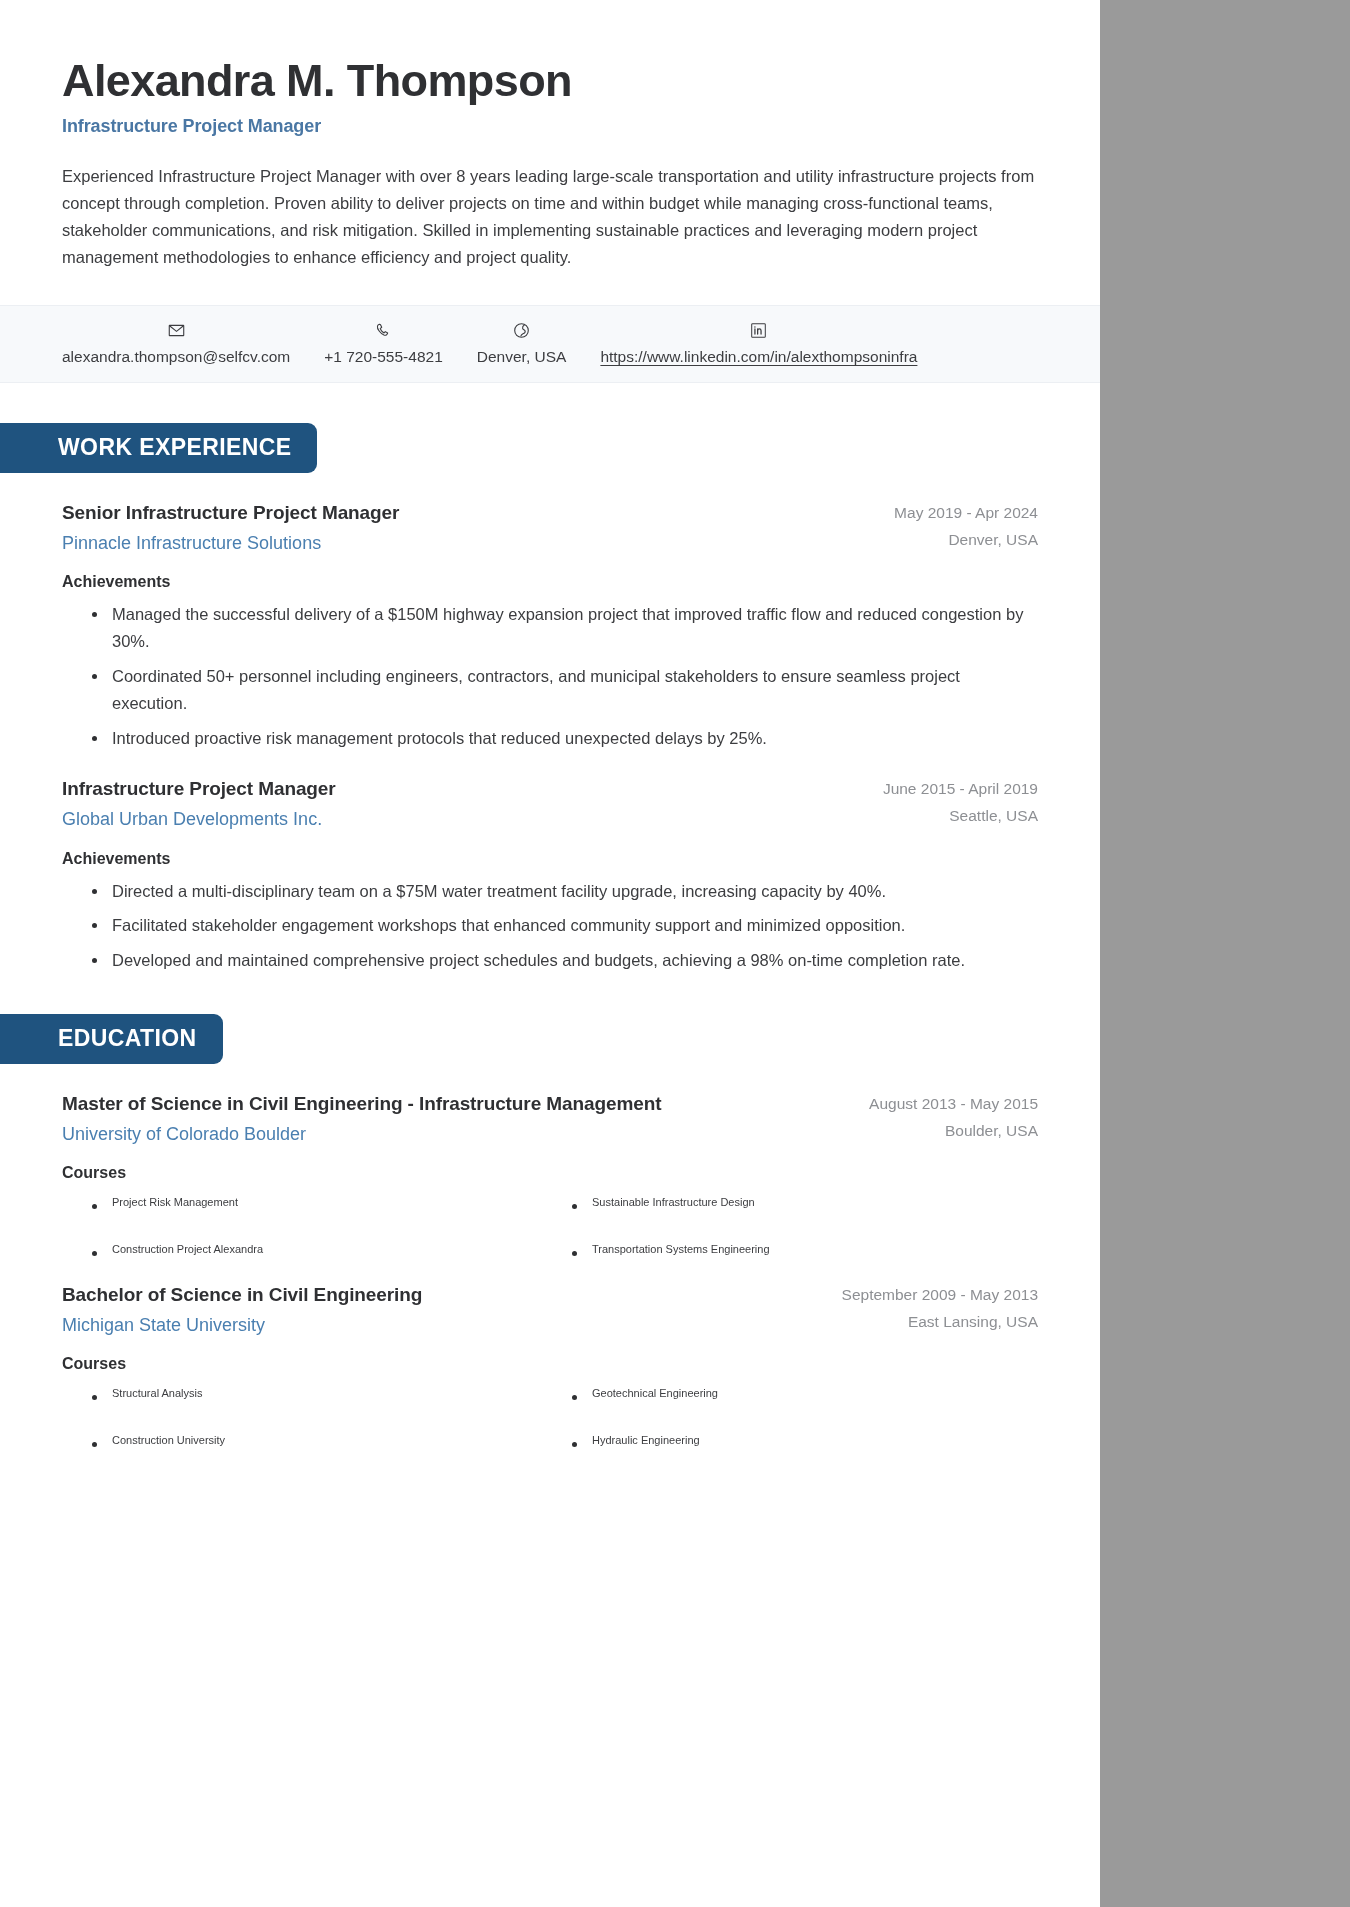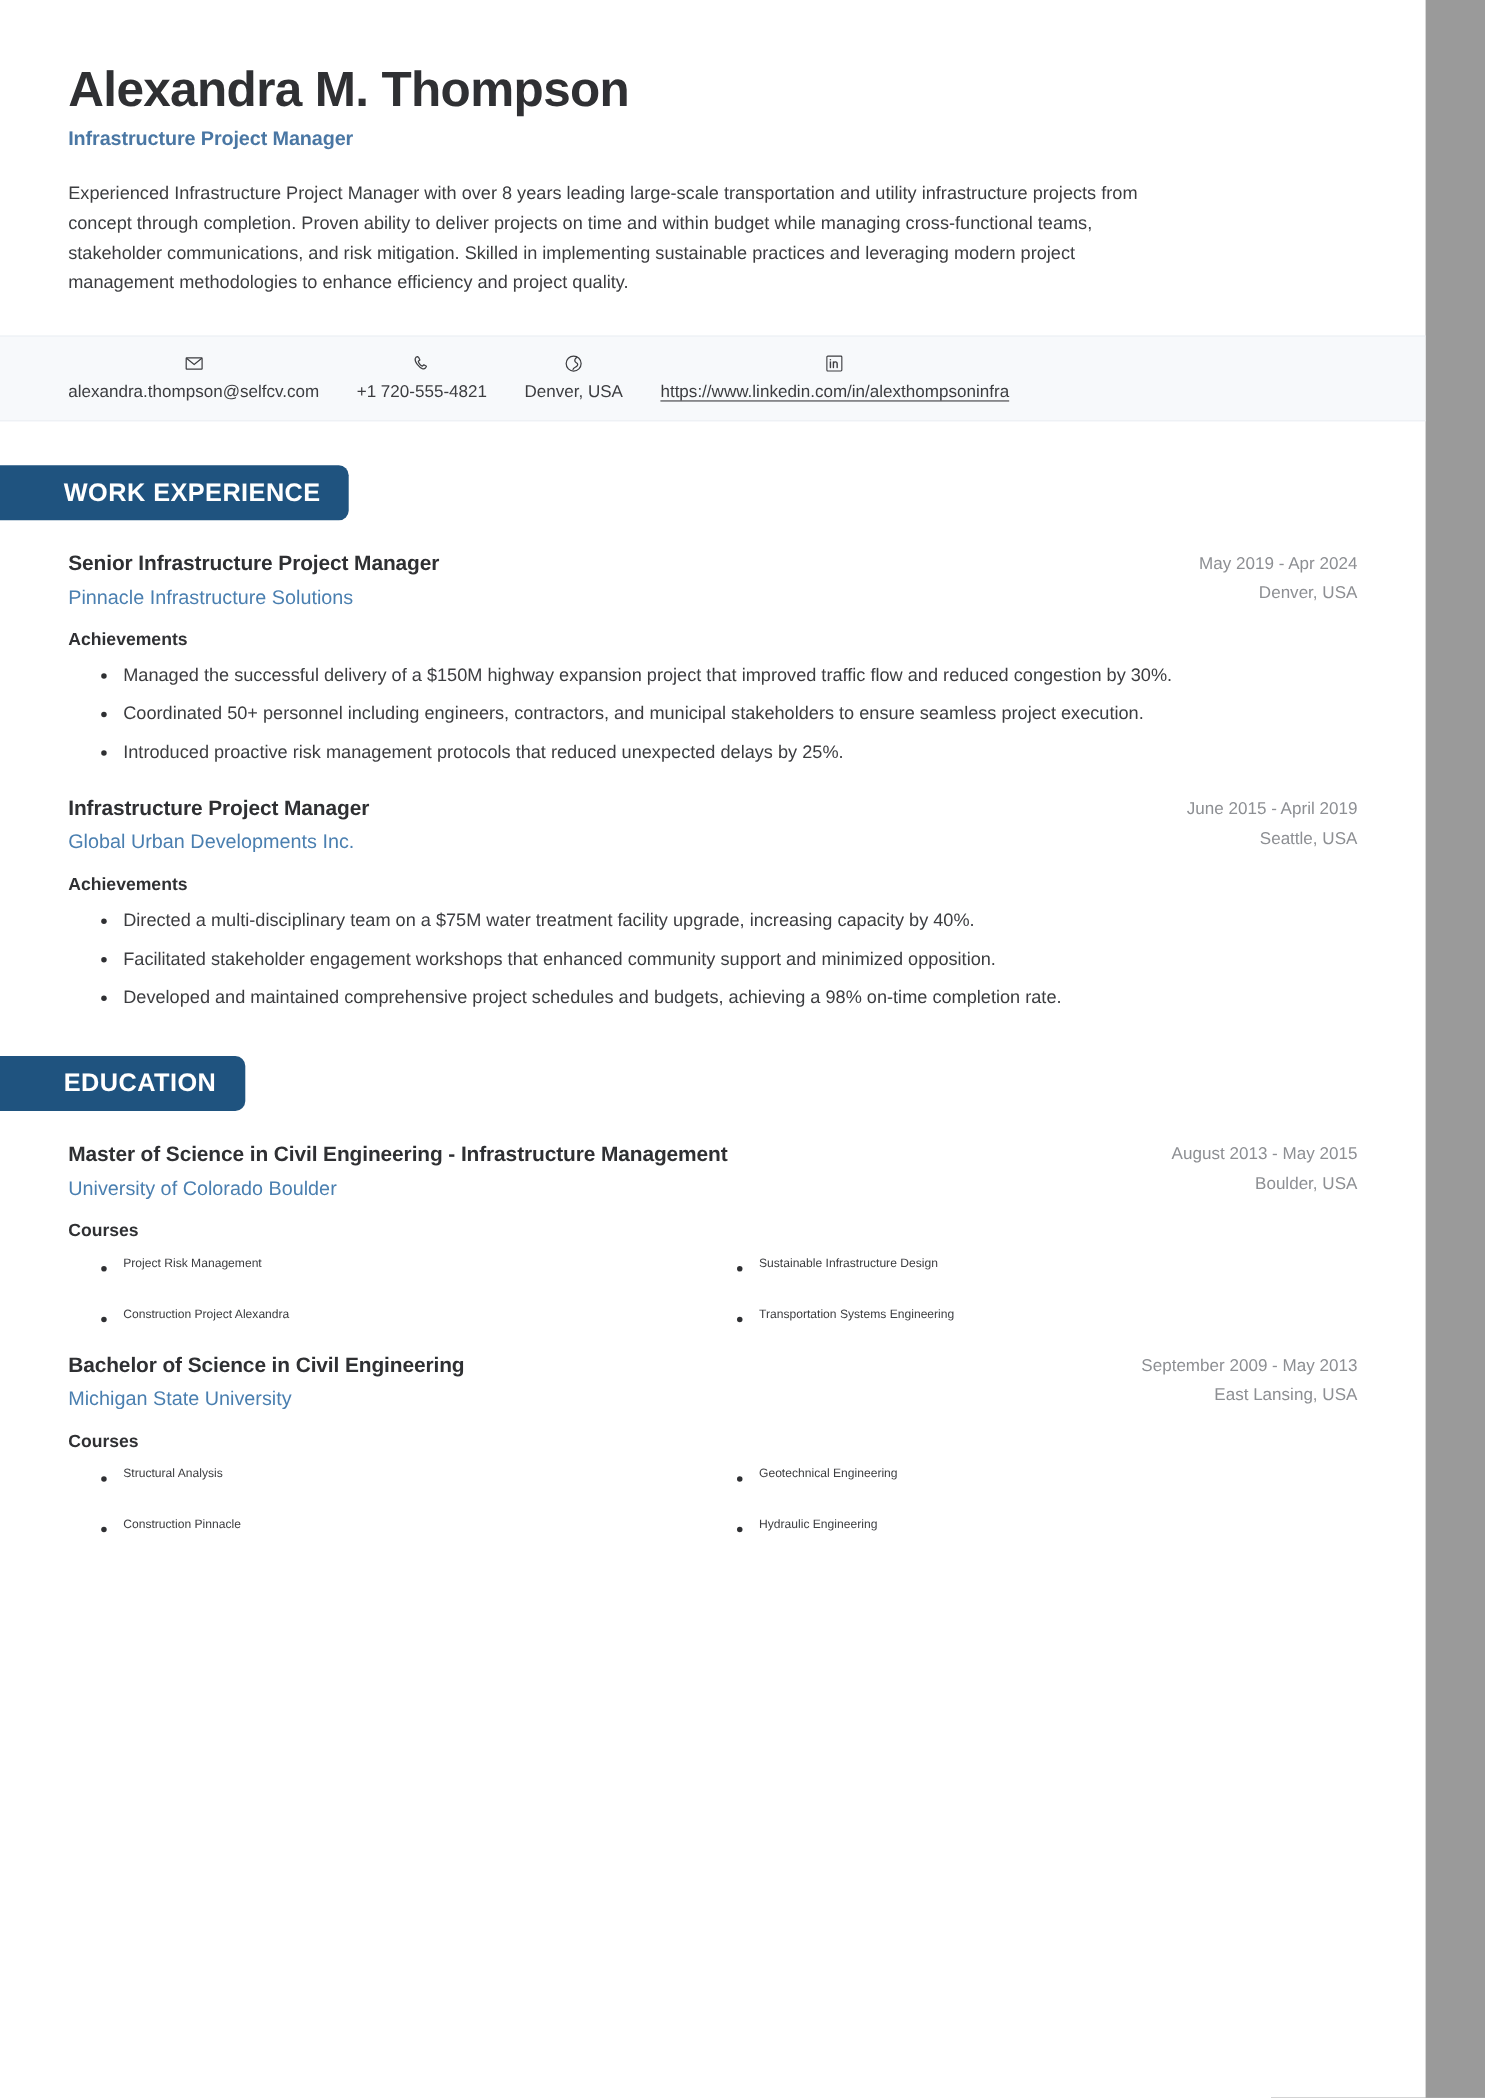--- a/index.html
+++ b/index.html
@@ -10,21 +10,21 @@
     background: #9a9a9a;
   }
 
   body {
     font-family: "Liberation Sans", sans-serif;
     -webkit-font-smoothing: antialiased;
   }
 
   .page {
     position: relative;
-    width: 1296px;
+    width: 1100px;
     min-height: 1907px;
     background: #ffffff;
     overflow: hidden;
   }
 
   
   .header {
     padding: 56px 62px 0 62px;
   }
 
@@ -361,21 +361,21 @@
           </div>
           <div class="entry-right">
             <div class="entry-date">September 2009 - May 2013</div>
             <div class="entry-place">East Lansing, USA</div>
           </div>
         </div>
         <div class="sub-label">Courses</div>
         <ul class="courses">
           <li>Structural Analysis</li>
           <li>Geotechnical Engineering</li>
-          <li>Construction Pinnacle</li>
+          <li>Construction University</li>
           <li>Hydraulic Engineering</li>
         </ul>
       </div>
 
     </div>
   </div>
 
   <div class="bottom-pad"></div>
 
 </div>

